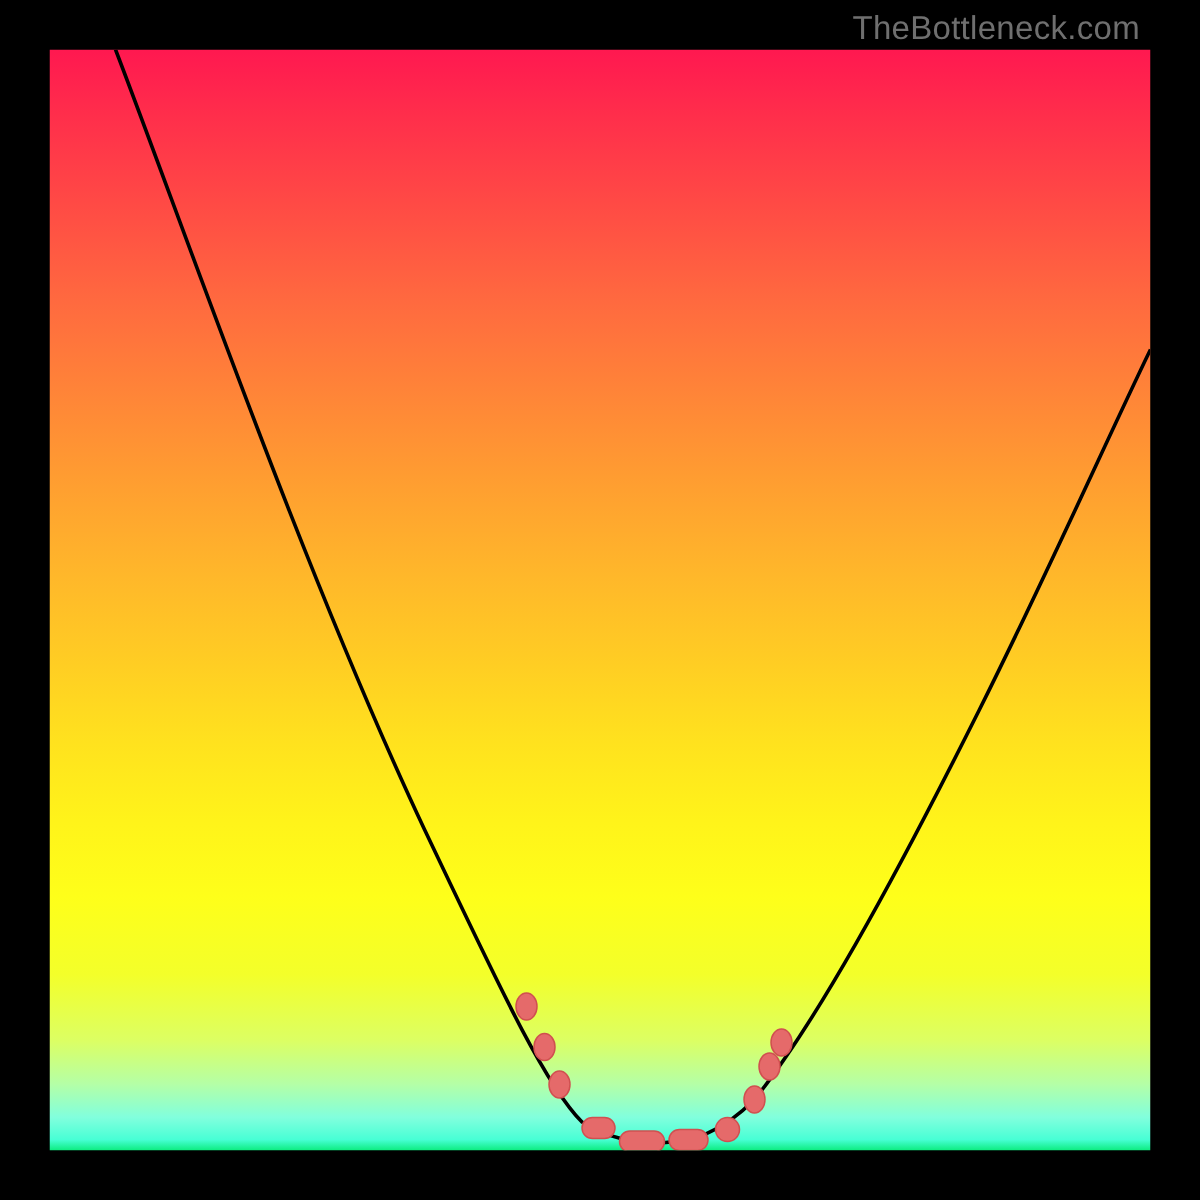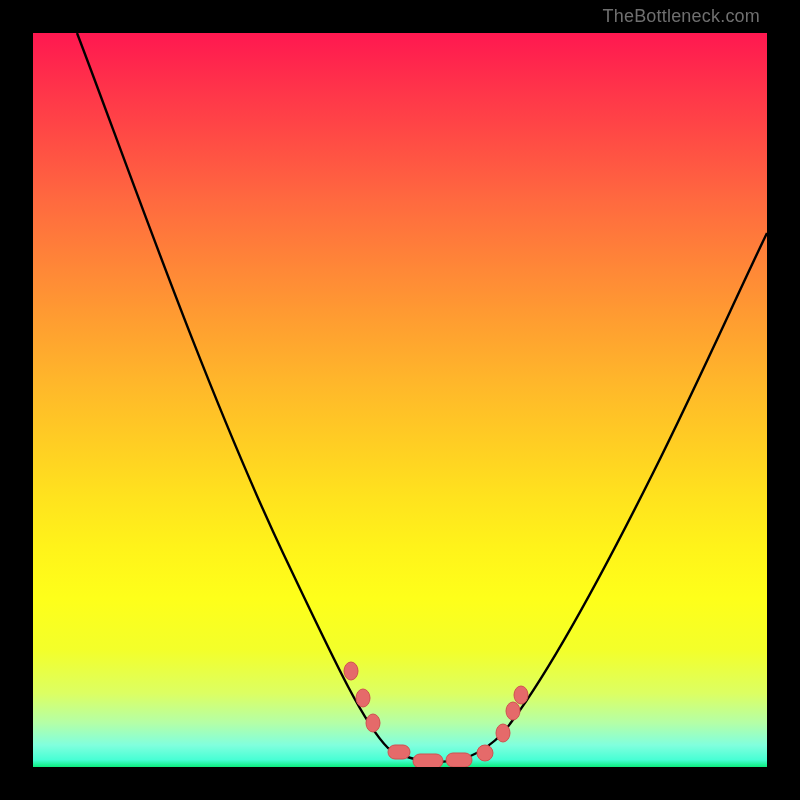--- a/index.html
+++ b/index.html
@@ -54,21 +54,21 @@
     top: 0;
     width: 100%;
     height: 100%;
   }
 
   .watermark {
     position: absolute;
     top: 6px;
     right: 40px;
     color: #6f6f6f;
-    font-size: 18px;
+    font-size: 22px;
     letter-spacing: 0.2px;
   }
 </style>
 </head>
 <body>
 
 <div class="chart-frame">
   <div class="gradient-bg"></div>
   <svg class="curve-svg" viewBox="0 0 734 734">
     <path d="M 44 0

